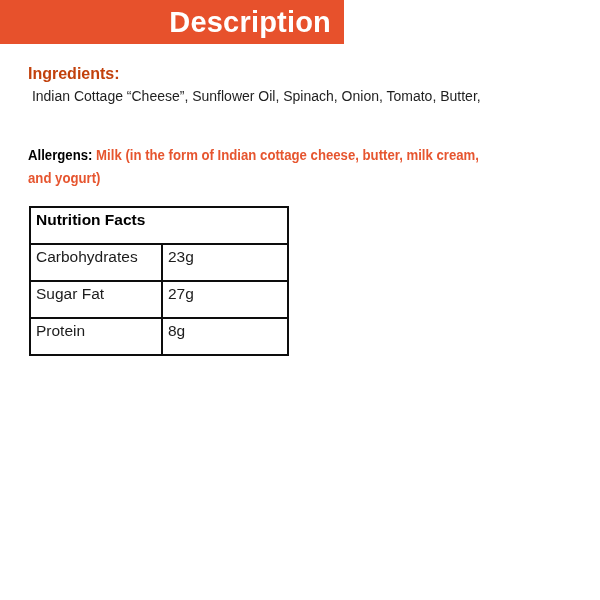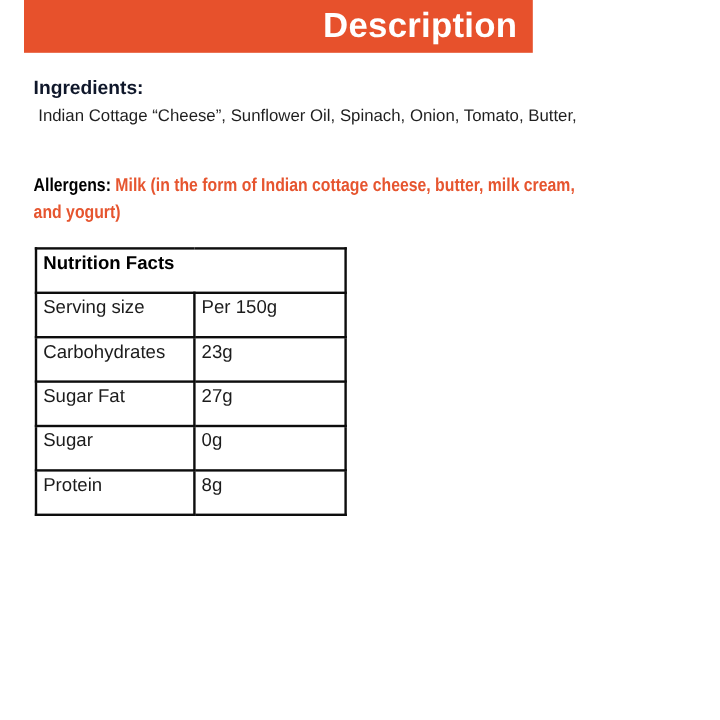--- a/index.html
+++ b/index.html
@@ -9,48 +9,47 @@
     background: #ffffff;
     font-family: "Liberation Sans", sans-serif;
     position: relative;
     overflow: hidden;
   }
 
   .banner {
     position: absolute;
     left: 0;
     top: 0;
-    width: 424px;
+    width: 344px;
     height: 44px;
     display: flex;
     align-items: center;
     justify-content: flex-end;
     padding-right: 13px;
     box-sizing: border-box;
-    margin-left: 20px;
   }
   .banner-title {
     margin: 0;
     font-size: 29px;
     font-weight: 700;
     letter-spacing: 0.2px;
     white-space: nowrap;
   }
 
   .ingredients {
     position: absolute;
     left: 28px;
     top: 62px;
     color: #1f1f1f;
   }
   .ing-heading {
     font-weight: 700;
     font-size: 16px;
     line-height: 23px;
-    color: #0f172a;
+    color: #c2410c;
   }
   .ing-line {
     font-size: 14px;
     line-height: 22px;
     white-space: pre;
   }
 
   .allergens {
     position: absolute;
     left: 28px;
@@ -113,34 +112,26 @@
   <table class="nt">
     <colgroup>
         <col class="c1">
         <col class="c2">
       </colgroup>
     <tbody>
       <tr>
         <td colspan="2" class="nt-title">Nutrition Facts</td>
       </tr>
       <tr>
-        <td>Serving size</td>
-        <td>Per 150g</td>
-      </tr>
-      <tr>
         <td>Carbohydrates</td>
         <td>23g</td>
       </tr>
       <tr>
         <td>Sugar Fat</td>
         <td>27g</td>
-      </tr>
-      <tr>
-        <td>Sugar</td>
-        <td>0g</td>
       </tr>
       <tr>
         <td>Protein</td>
         <td>8g</td>
       </tr>
     </tbody>
   </table>
 
 </div>
 

